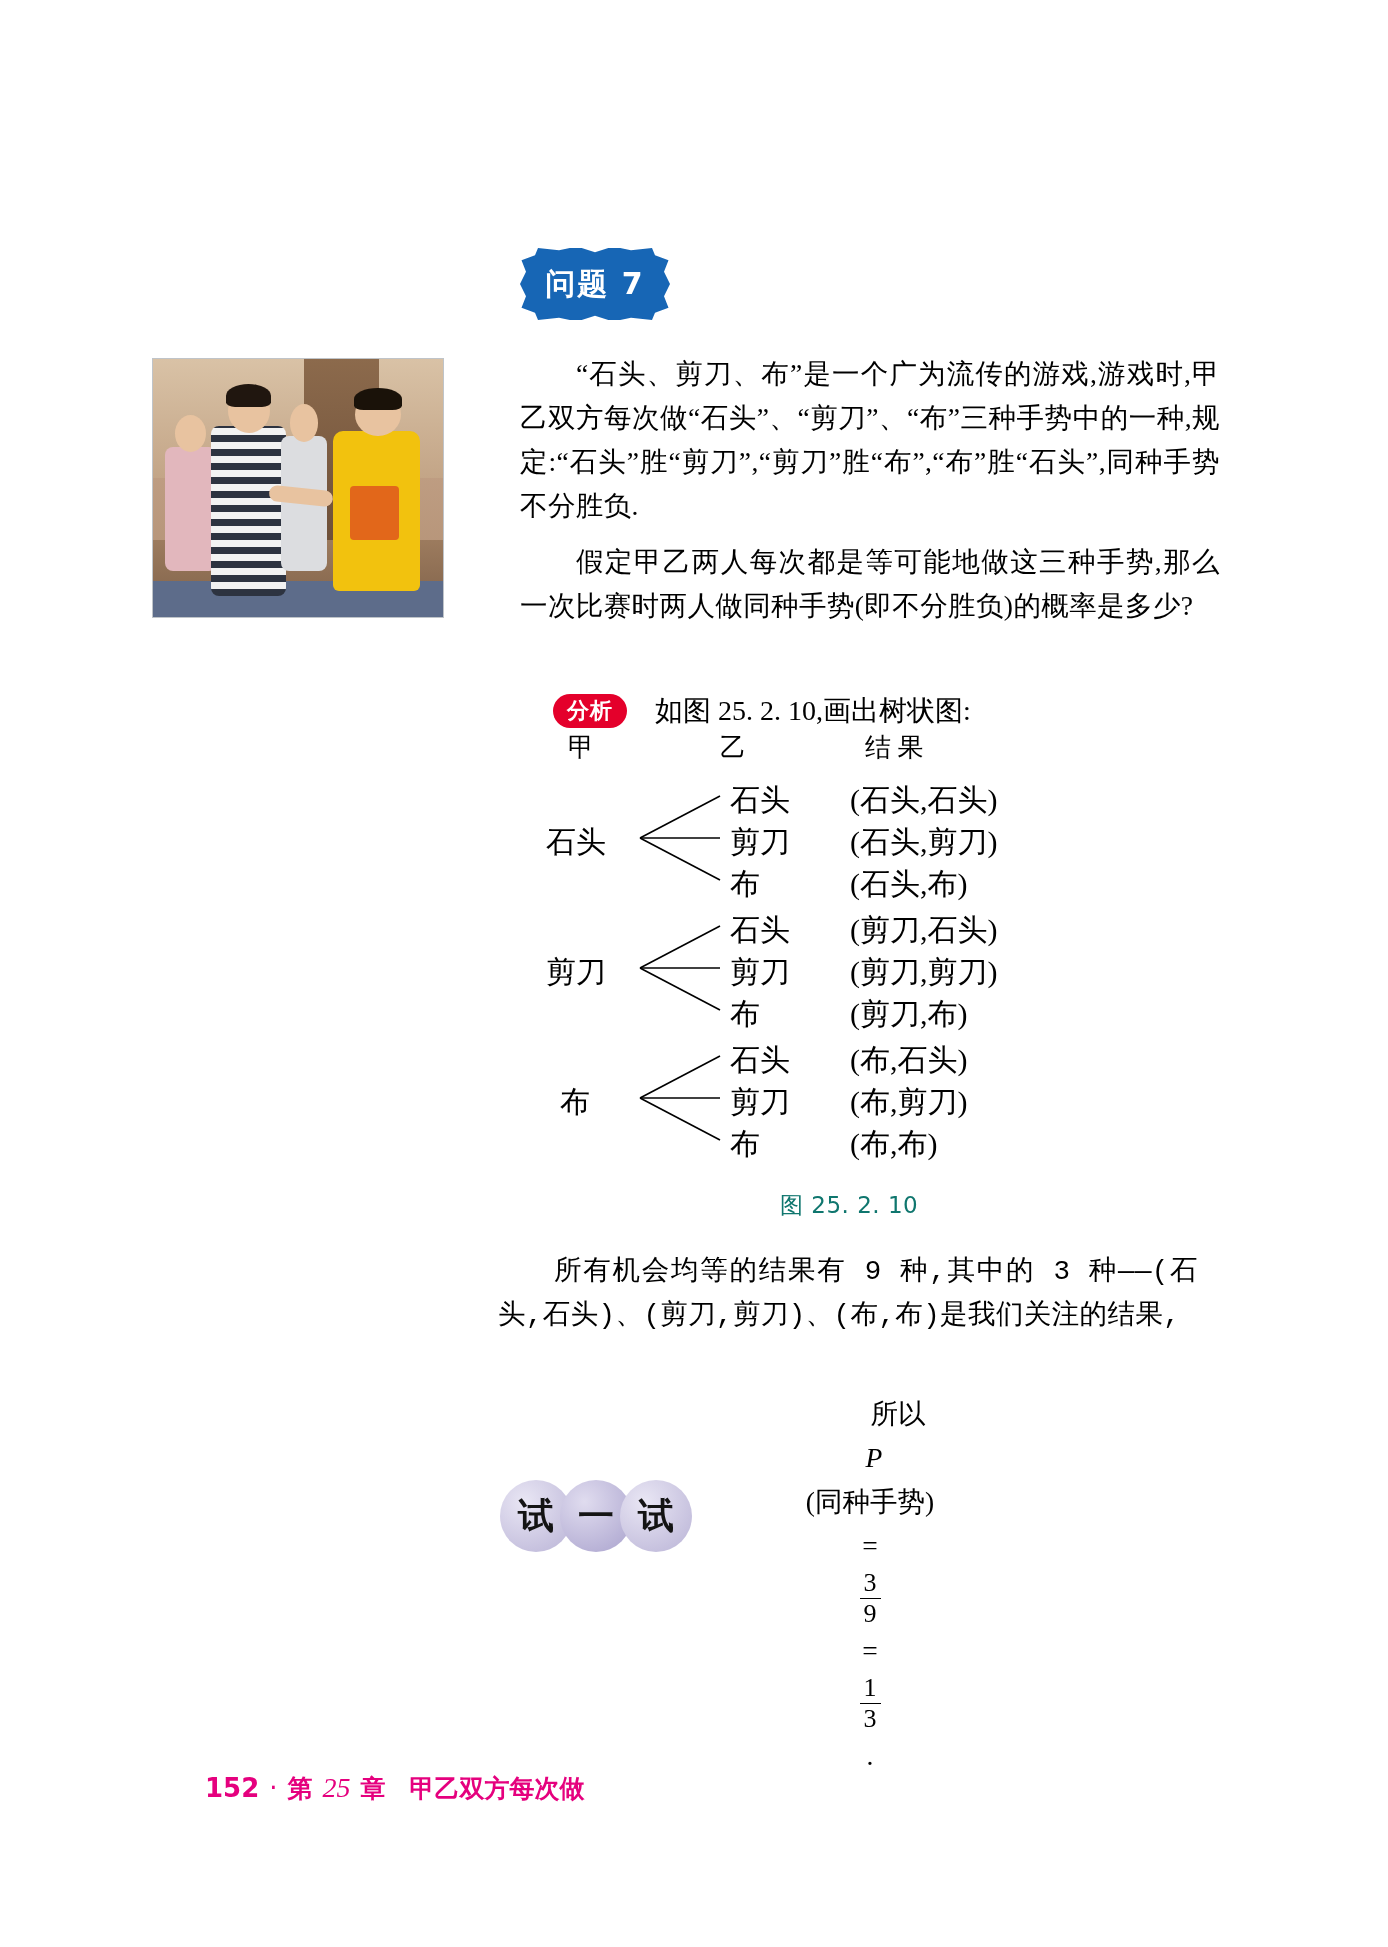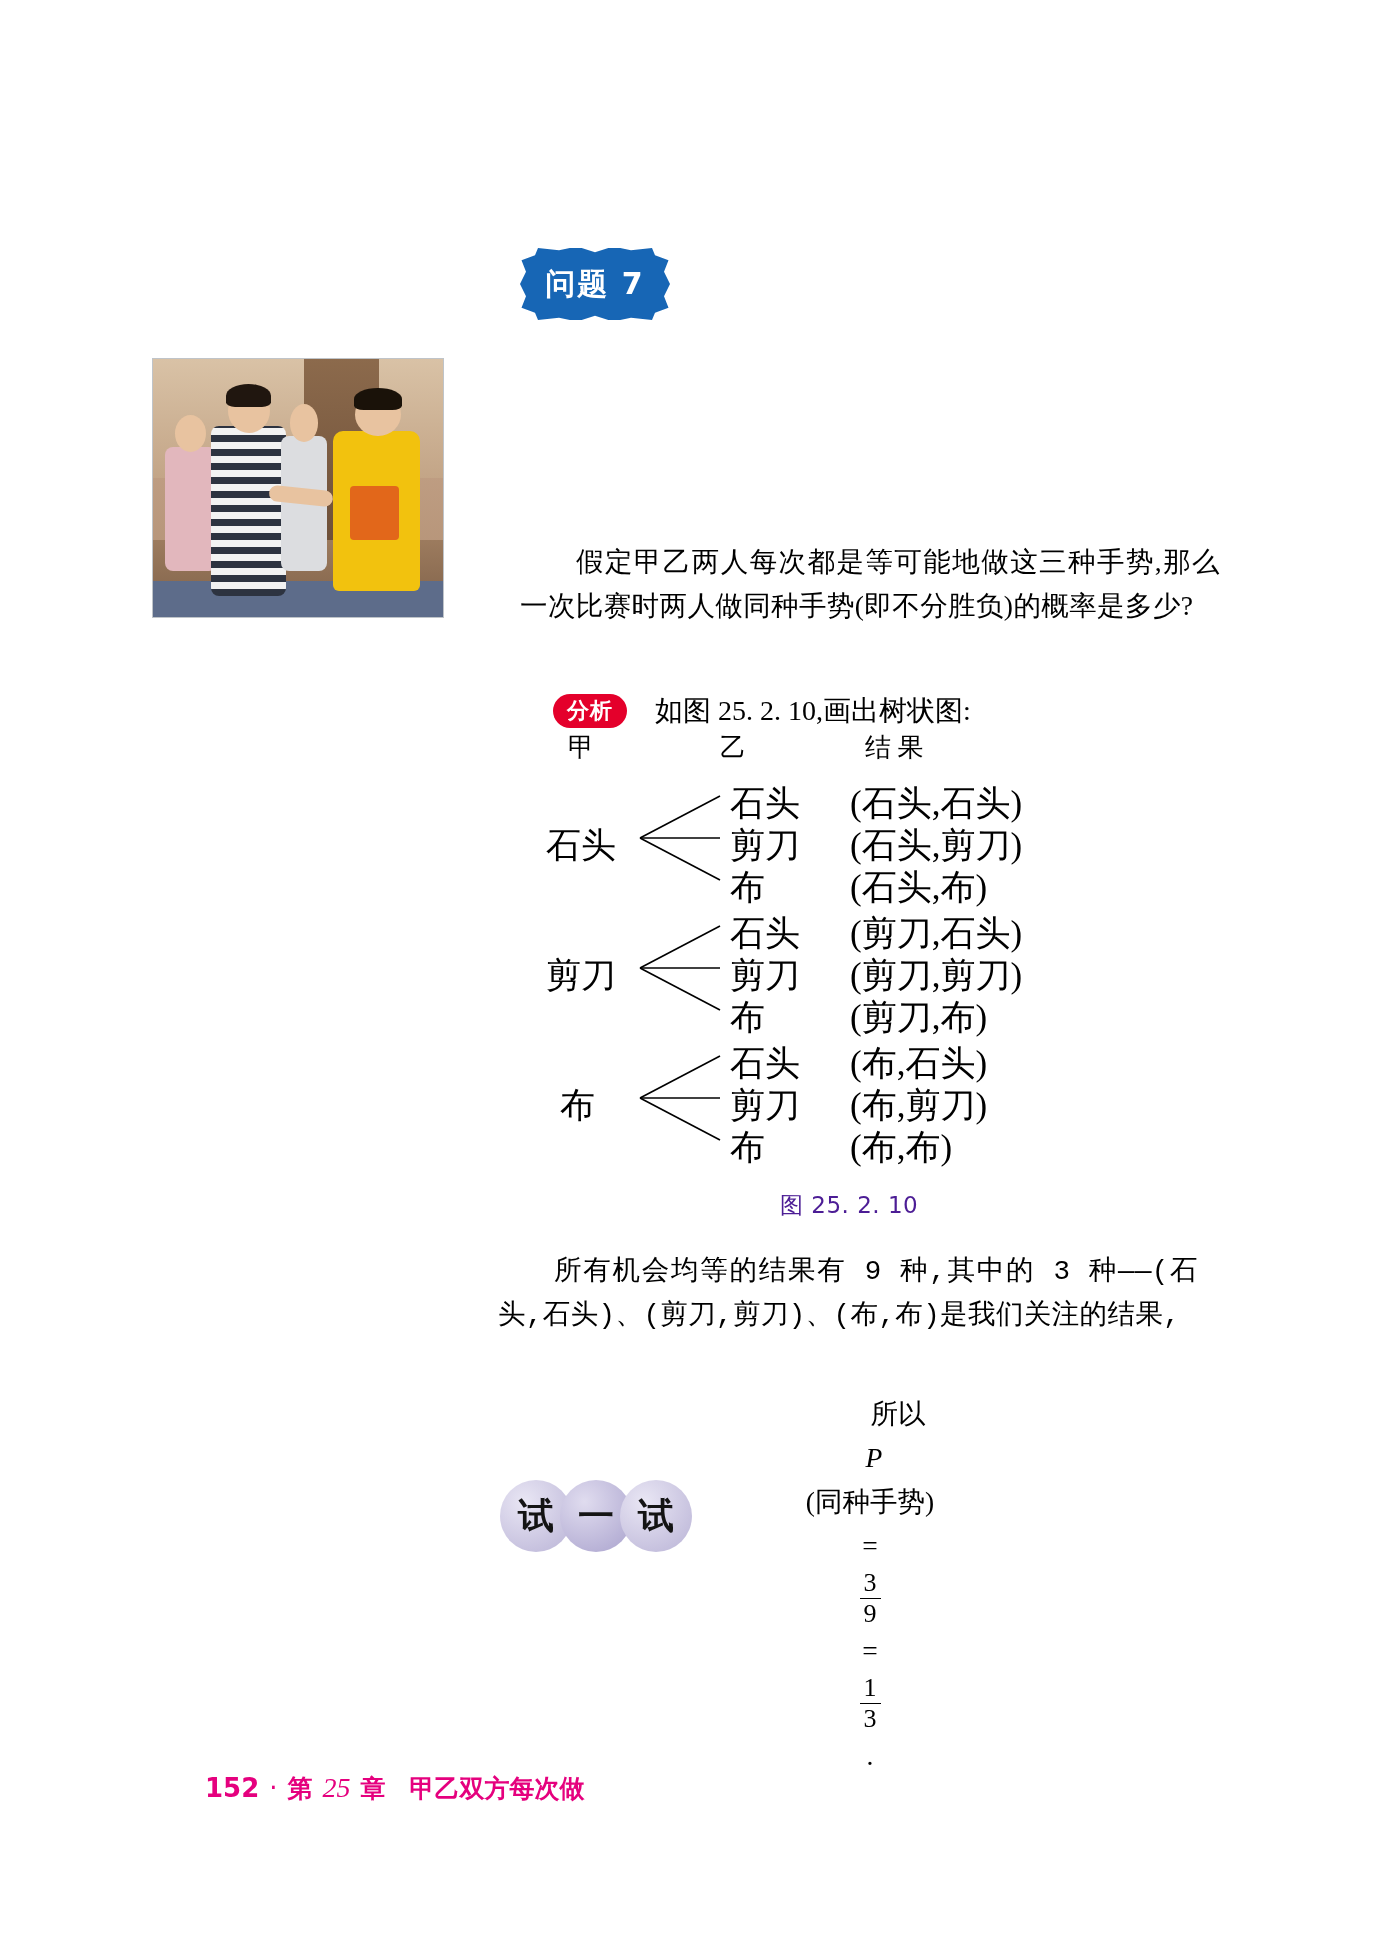--- a/index.html
+++ b/index.html
@@ -145,29 +145,29 @@
   
   .tree {
     position: absolute;
     left: 520px;
     top: 752px;
     width: 700px;
     height: 420px;
     font-size: 26px;
   }
   .tree .hdr { position: absolute; font-size: 26px; }
-  .tree .node { position: absolute; font-size: 35px; white-space: nowrap; }
+  .tree .node { position: absolute; font-size: 30px; white-space: nowrap; }
   .tree svg { position: absolute; left: 0; top: 0; width: 700px; height: 420px; }
 
   .figcap {
     position: absolute;
     left: 780px;
     top: 1190px;
     font-size: 23px;
-    color: #4c1d95;
+    color: #0f766e;
     font-family: "DejaVu Sans", "Liberation Sans", sans-serif;
     letter-spacing: 0.5px;
   }
 
   #para3 { left: 498px; top: 1250px; width: 700px; text-indent: 56px; font-family: Liberation Mono, monospace; }
 
   
   .concl {
     position: absolute;
     left: 520px;
@@ -269,20 +269,21 @@
         <div class="kid-c-head"></div>
       </div>
     <div class="kid kid-d">
         <div class="kid-d-head"></div>
         <div class="kid-d-hair"></div>
         <div class="kid-d-logo"></div>
       </div>
     <div class="arm arm-1"></div>
   </div>
 
+  <div class="para" id="para1">“石头、剪刀、布”是一个广为流传的游戏,游戏时,甲乙双方每次做“石头”、“剪刀”、“布”三种手势中的一种,规定:“石头”胜“剪刀”,“剪刀”胜“布”,“布”胜“石头”,同种手势不分胜负.</div>
   <div class="para" id="para2">假定甲乙两人每次都是等可能地做这三种手势,那么一次比赛时两人做同种手势(即不分胜负)的概率是多少?</div>
 
   <div class="analysis-row">
     <div class="analysis-tag">分析</div>
     <div class="analysis-text">如图 25. 2. 10,画出树状图:</div>
   </div>
 
   <div class="tree">
     <svg viewBox="0 0 700 420">
 

